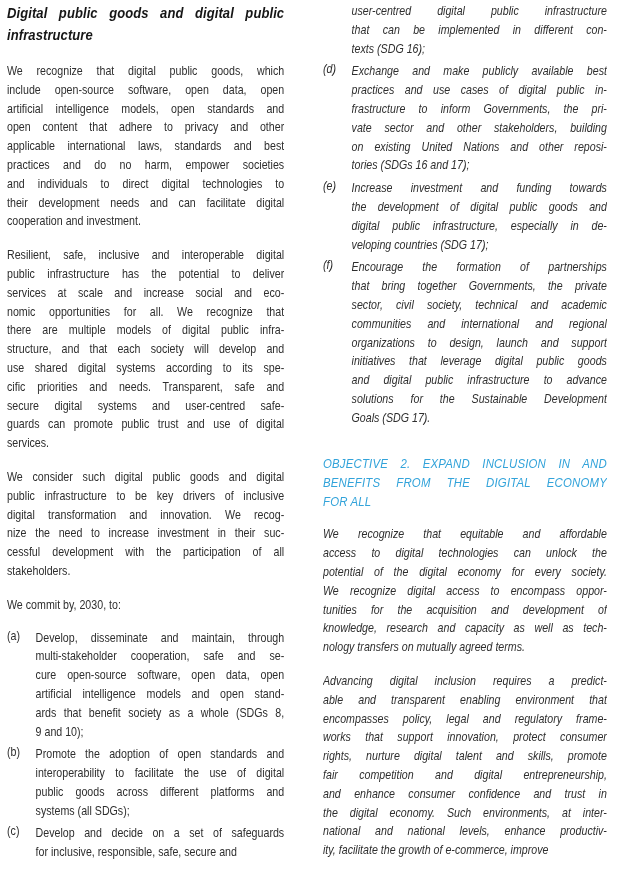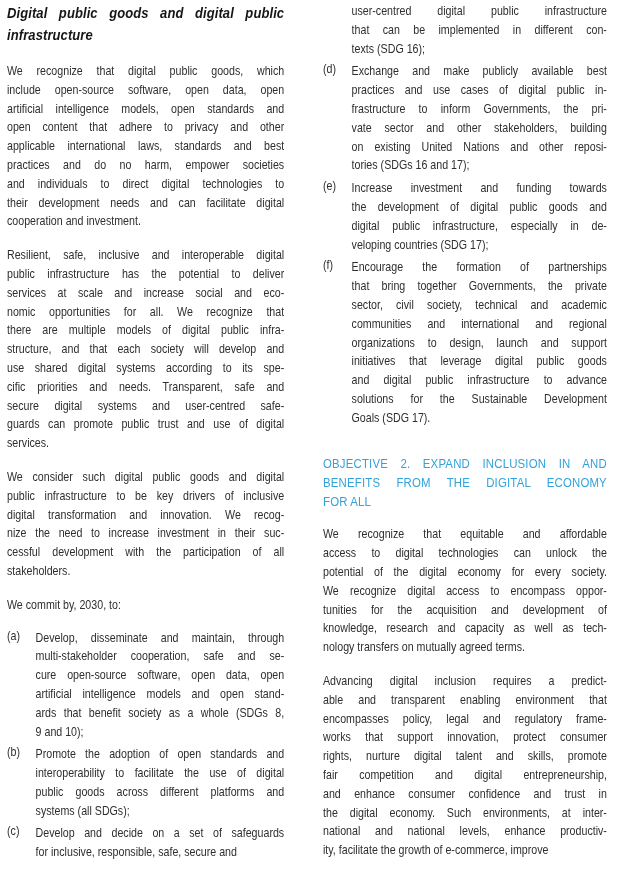--- a/index.html
+++ b/index.html
@@ -14,21 +14,21 @@
     height: 871px;
     background: #ffffff;
     overflow: hidden;
     padding: 2px 12px 0 7px;
     display: flex;
     font-family: "Liberation Sans", sans-serif;
     color: var(--text);
     font-size: 12.7px;
   }
   .col-left  { width: 277px; flex: 0 0 277px; }
-  .col-right { width: 284px; flex: 0 0 284px; margin-left: 39px; }
+  .col-right { width: 284px; flex: 0 0 284px; margin-left: 39px; font-style: italic; }
   .col-inner { transform: scaleX(0.84); transform-origin: 0 0; }
   .col-left  .col-inner { width: 330px; }
   .col-right .col-inner { width: 338px; }
 
   .block { margin-top: 0; }
   .line {
     height: 18.8px;
     line-height: 18.8px;
     overflow: hidden;
     text-align: justify;

